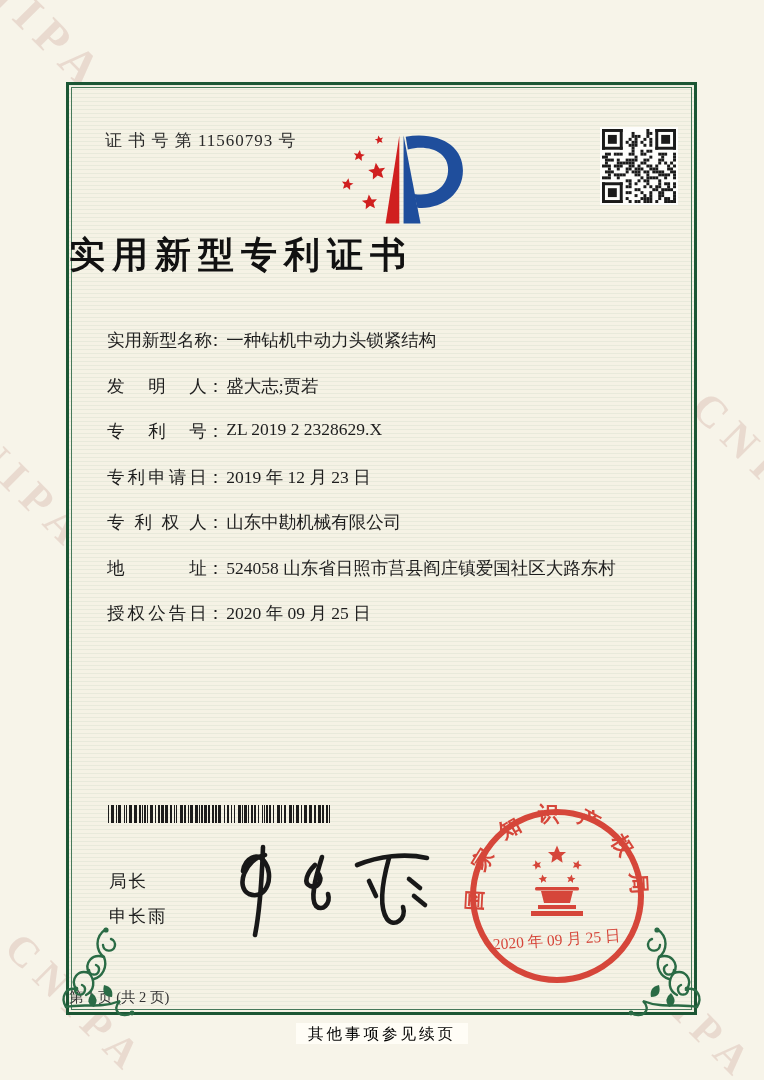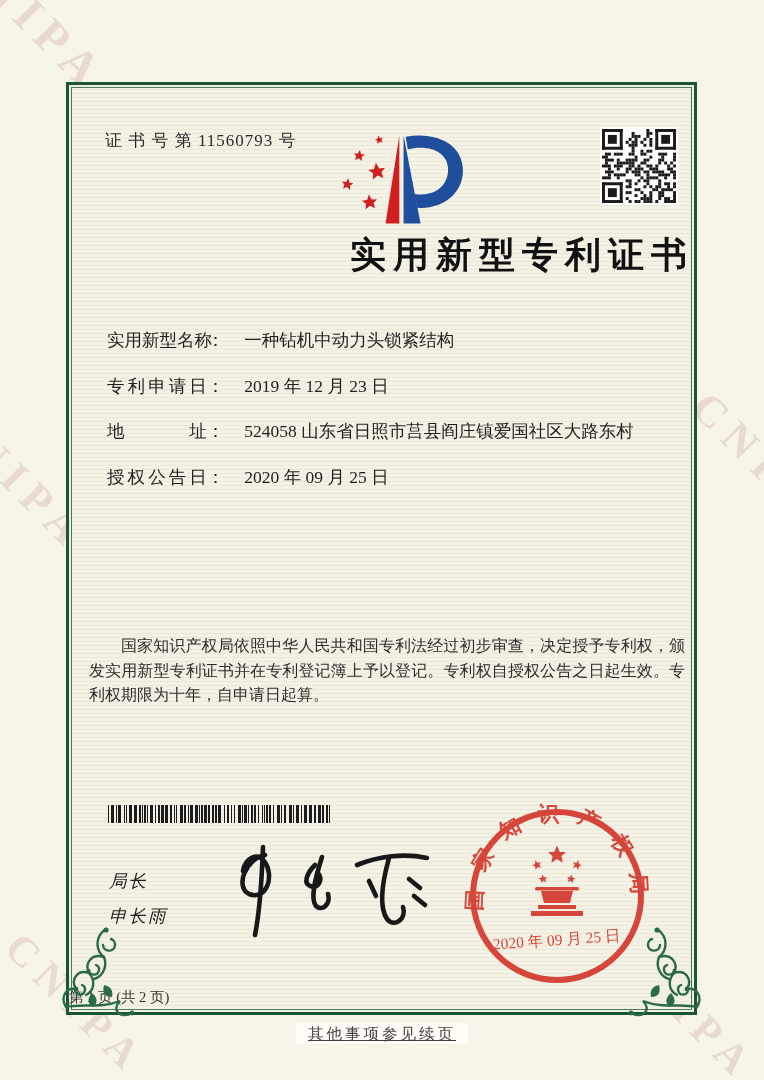--- a/index.html
+++ b/index.html
@@ -33,52 +33,52 @@
     pointer-events:none;
   }
   .cert-no{
     position:absolute;left:36px;top:44px;
     font-size:17px;letter-spacing:1px;color:#2b2b2b;
   }
   .qr{position:absolute;right:16px;top:42px;width:74px;height:74px;background:#fdfdfb;padding:2px;}
   .logo{position:absolute;left:262px;top:40px;width:160px;height:106px;}
   .title{
     position:absolute;left:0;top:146px;width:100%;
-    text-align:right;font-size:36px;font-weight:bold;letter-spacing:7px;color:#111;
+    text-align:left;font-size:36px;font-weight:bold;letter-spacing:7px;color:#111;
   }
   .fields{position:absolute;left:38px;top:243px;width:560px;font-size:17.5px;color:#1e1e1e;}
   .frow{position:relative;height:45.5px;white-space:nowrap;}
   .flabel{
     display:inline-block;width:5.7em;
     text-align:justify;text-align-last:justify;
     vertical-align:top;
   }
   .fcolon{display:inline-block;vertical-align:top;}
-  .fvalue{display:inline-block;vertical-align:top;margin-left:20px;}
+  .fvalue{display:inline-block;vertical-align:top;margin-left:2px;}
   .grant2{position:absolute;left:316px;top:0;white-space:nowrap;}
   .paras{
     position:absolute;left:20px;top:549px;width:596px;
     font-size:16px;line-height:24.5px;color:#2d2d2d;text-align:justify;
   }
   .paras p{margin:0;text-indent:2em;}
   .barcode{position:absolute;left:39px;top:720px;width:224px;height:18px;}
   .signer{position:absolute;left:40px;top:784px;font-size:17.5px;color:#222;}
-  .signer div{margin-bottom:11px;letter-spacing:2px;font-style:italic;}
+  .signer div{margin-bottom:11px;letter-spacing:2px;}
   .autograph{position:absolute;left:150px;top:758px;width:220px;height:100px;}
   .seal{position:absolute;left:388px;top:714px;width:200px;height:200px;opacity:0.93;z-index:5;}
   .page-num{
     position:absolute;left:0;top:903px;width:100%;
     font-size:14.5px;color:#333;
   }
   .ornament{position:absolute;width:82px;height:96px;z-index:3;}
   .orn-left{left:-13px;bottom:-11px;}
   .orn-right{right:-13px;bottom:-11px;transform:scaleX(-1);}
   .continuation{
     position:absolute;left:0;top:1024px;width:100%;text-align:center;
-    font-size:15.5px;color:#404040;letter-spacing:3px;text-decoration:underline;
+    font-size:15.5px;color:#000000;letter-spacing:3px;
   }
   .continuation span{background:#fffdf6;padding:2px 12px;}
 </style>
 </head>
 <body>
 
 <div class="watermark" style="left:-70px;top:-14px;font-size:48px;">CNIPA</div>
 <div class="watermark" style="left:452px;top:300px;font-size:42px;">CNIPA</div>
 <div class="watermark" style="left:-78px;top:452px;font-size:44px;">CNIPA</div>
 <div class="watermark" style="left:672px;top:440px;font-size:44px;">CNIPA</div>
@@ -324,32 +324,40 @@
     </g>
   </svg>
 
   <div class="title">实用新型专利证书</div>
 
   <div class="fields">
     <div class="frow">
       <span class="flabel">实用新型名称</span><span class="fcolon">：</span><span class="fvalue">一种钻机中动力头锁紧结构</span>
     </div>
     <div class="frow">
+      <span class="flabel">发明人</span><span class="fcolon">：</span><span class="fvalue">盛大志;贾若</span>
+    </div>
+    <div class="frow">
+      <span class="flabel">专利号</span><span class="fcolon">：</span><span class="fvalue">ZL 2019 2 2328629.X</span>
+    </div>
+    <div class="frow">
       <span class="flabel">专利申请日</span><span class="fcolon">：</span><span class="fvalue">2019 年 12 月 23 日</span>
     </div>
     <div class="frow">
+      <span class="flabel">专利权人</span><span class="fcolon">：</span><span class="fvalue">山东中勘机械有限公司</span>
+    </div>
+    <div class="frow">
       <span class="flabel">地址</span><span class="fcolon">：</span><span class="fvalue">524058 山东省日照市莒县阎庄镇爱国社区大路东村</span>
     </div>
     <div class="frow">
       <span class="flabel">授权公告日</span><span class="fcolon">：</span><span class="fvalue">2020 年 09 月 25 日</span>
     </div>
   </div>
 
   <div class="paras">
-    <p>国家知识产权局依照中华人民共和国专利法经过初步审查，决定授予专利权，颁发实用新型专利证书并在专利登记簿上予以登记。专利权自授权公告之日起生效。专利权期限为十年，自申请日起算。</p>
   </div>
 
   <svg class="barcode" id="barcode-svg" viewBox="0 0 224 18" preserveAspectRatio="none">
       <rect x="0" y="0" width="1" height="18" fill="#1c1c1c"></rect>
       <rect x="3" y="0" width="3" height="18" fill="#1c1c1c"></rect>
       <rect x="8" y="0" width="1" height="18" fill="#1c1c1c"></rect>
       <rect x="10" y="0" width="3" height="18" fill="#1c1c1c"></rect>
       <rect x="16" y="0" width="1" height="18" fill="#1c1c1c"></rect>
       <rect x="18" y="0" width="1" height="18" fill="#1c1c1c"></rect>
       <rect x="21" y="0" width="3" height="18" fill="#1c1c1c"></rect>

